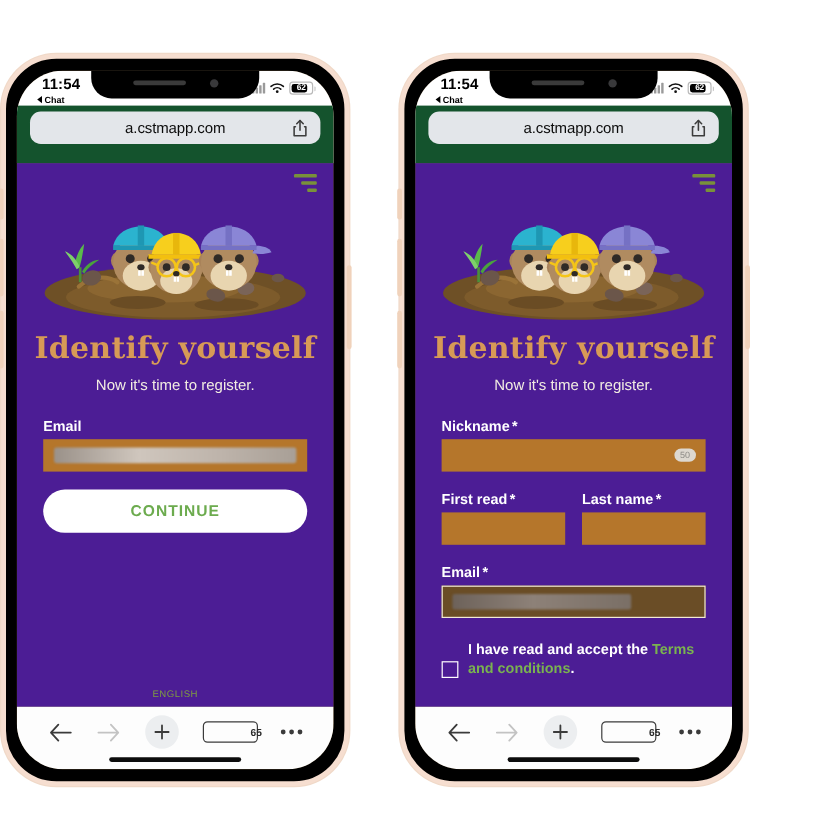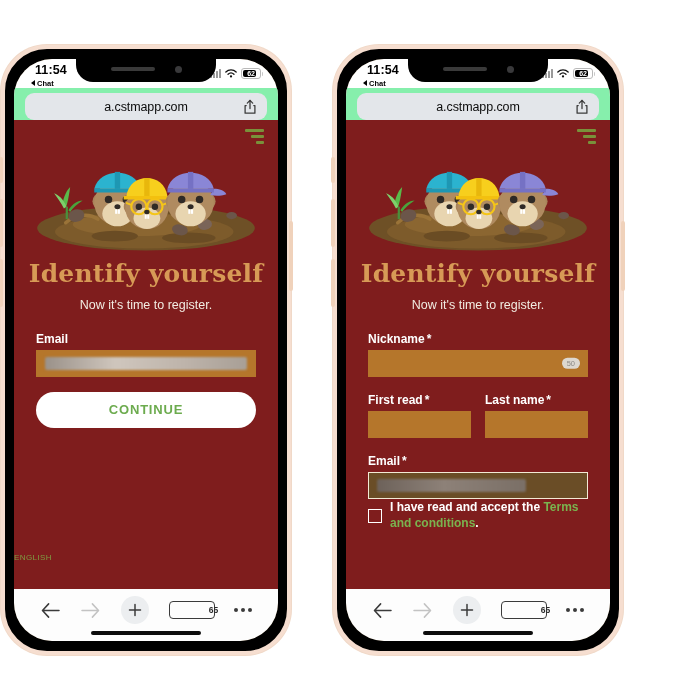--- a/index.html
+++ b/index.html
@@ -107,33 +107,33 @@
   .notch {
     position: absolute; top: -3px; left: 50%; transform: translateX(-50%);
     width: 140px; height: 26px; background: #000;
     border-radius: 0 0 17px 17px;
     display: flex; align-items: center; justify-content: center; gap: 20px;
     z-index: 5;
   }
   .speaker { width: 44px; height: 4.5px; background: #3a3a3a; border-radius: 3px; }
   .camera  { width: 7px; height: 7px; background: #39393b; border-radius: 50%; }
 
-  .urlbar-wrap { padding: 5px 11px 0 11px; background:#86efac; }
+  .urlbar-wrap { padding: 5px 11px 16px 11px; background:#14532d; }
   .urlbar {
     height: 27px; background: #e3e6ea; border-radius: 9px;
     display: flex; align-items: center; justify-content: center;
     position: relative; padding: 0 12px;
   }
   .url-text { font-size: 12.5px; color: #0b0b0b; letter-spacing: -.1px; }
   .share-ico { position: absolute; right: 10px; top: 50%; transform: translateY(-50%); }
 
   
   .page {
     flex: 1 1 auto;
-    background: #7f1d1d;
+    background: #4c1d95;
     position: relative;
     overflow: hidden;
     display: flex;
     flex-direction: column;
   }
   .menu-row { display: flex; justify-content: flex-end; padding: 9px 14px 0 14px; }
   .burger { display: flex; flex-direction: column; align-items: flex-end; gap: 3.5px; cursor: pointer; }
   .burger i { display:block; height: 2.5px; background: #79913a; border-radius: 1px; }
   .burger i:nth-child(1){ width: 19px; }
   .burger i:nth-child(2){ width: 13px; }
@@ -189,31 +189,31 @@
   .mt16 { margin-top: 16px; }
 
   .continue {
     margin-top: 15px;
     height: 36px; background: #ffffff; border-radius: 20px; border: none;
     width: 100%;
     color: #6cab4e; font-weight: bold; font-size: 13px; letter-spacing: .8px;
     cursor: pointer; font-family: "Liberation Sans", sans-serif;
   }
 
-  .terms { display: flex; align-items: center; gap: 8px; }
+  .terms { display: flex; align-items: flex-end; gap: 8px; margin-top: 18px; }
   .cbox {
     width: 14px; height: 14px; border: 1.6px solid #ffffff; background: transparent;
     flex: 0 0 auto; margin-top: 2px; cursor: pointer;
   }
   .terms-text { font-size: 12px; color: #ffffff; font-weight: bold; line-height: 1.35; }
   .terms-link { color: #7ab34f; }
 
   .langs {
-    margin-top: auto; padding-bottom: 27px; text-align: center;
-    display: flex; gap: 5px;
+    margin-top: auto; padding-bottom: 6px; text-align: center;
+    display: flex; flex-direction: column; gap: 5px;
   }
   .lang {
     color: #7e9c42; font-size: 8px; letter-spacing: .4px; cursor: pointer;
   }
 
   
   .toolbar {
     flex: 0 0 auto; background: #fdfdfd; height: 52px;
     display: flex; align-items: center; justify-content: space-around;
     padding: 0 16px 10px 16px; position: relative;

